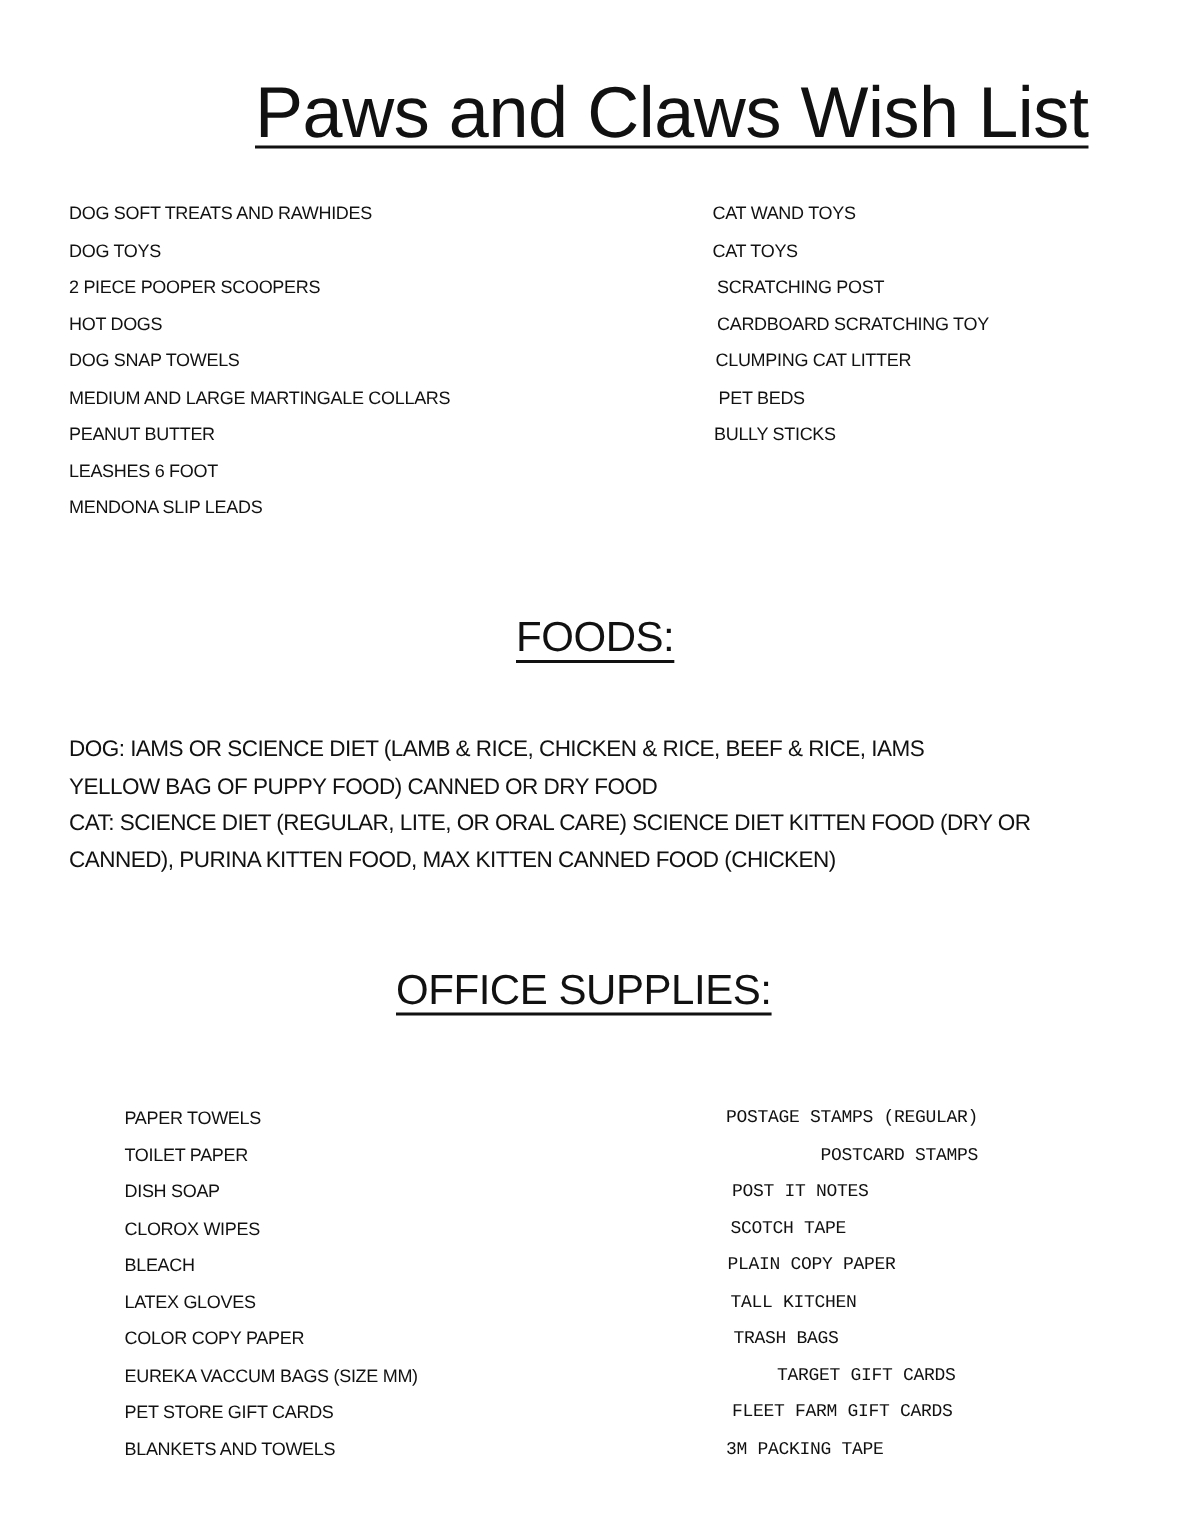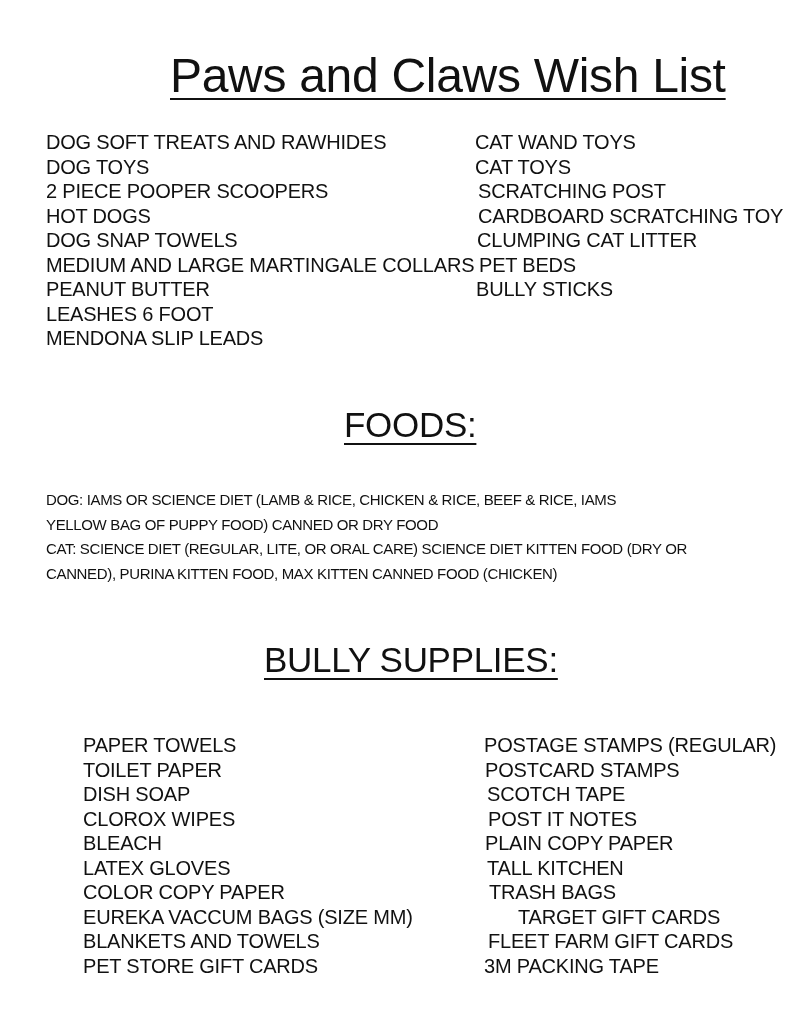--- a/index.html
+++ b/index.html
@@ -10,38 +10,38 @@
   body {
     width: 800px;
     height: 1024px;
     position: relative;
     overflow: hidden;
     font-family: "Liberation Sans", "DejaVu Sans", sans-serif;
     color: #111111;
   }
   .heading {
     position: absolute;
-    font-size: 35px;
+    font-size: 28px;
     line-height: 40px;
     font-weight: normal;
     white-space: nowrap;
     letter-spacing: -0.3px;
     text-decoration: underline;
     text-decoration-thickness: 2px;
     text-underline-offset: 6px;
     margin: 0;
   }
   .list {
     position: absolute;
     margin: 0;
     padding: 0;
     list-style: none;
   }
   .list li {
-    font-size: 20px;
+    font-size: 12px;
     line-height: 24.5px;
     height: 24.5px;
     white-space: nowrap;
     letter-spacing: -0.2px;
   }
   .para {
     position: absolute;
     left: 46px;
     width: 740px;
     margin: 0;
@@ -82,39 +82,39 @@
 
 <h2 class="heading" style="left:344px; top:405px;">FOODS:</h2>
 
 <div class="para" style="top:488px;">
   <div>DOG: IAMS OR SCIENCE DIET (LAMB &amp; RICE, CHICKEN &amp; RICE, BEEF &amp; RICE, IAMS</div>
   <div>YELLOW BAG OF PUPPY FOOD) CANNED OR DRY FOOD</div>
   <div>CAT: SCIENCE DIET (REGULAR, LITE, OR ORAL CARE) SCIENCE DIET KITTEN FOOD (DRY OR</div>
   <div>CANNED), PURINA KITTEN FOOD, MAX KITTEN CANNED FOOD (CHICKEN)</div>
 </div>
 
-<h2 class="heading" style="left:264px; top:640px;">BULLY SUPPLIES:</h2>
+<h2 class="heading" style="left:264px; top:640px;">OFFICE SUPPLIES:</h2>
 
 <ul class="list" style="left:46px; top:733px;margin-left:37px;">
   <li>PAPER TOWELS</li>
   <li>TOILET PAPER</li>
   <li>DISH SOAP</li>
   <li>CLOROX WIPES</li>
   <li>BLEACH</li>
   <li>LATEX GLOVES</li>
   <li>COLOR COPY PAPER</li>
   <li>EUREKA VACCUM BAGS (SIZE MM)</li>
+  <li>PET STORE GIFT CARDS</li>
   <li>BLANKETS AND TOWELS</li>
-  <li>PET STORE GIFT CARDS</li>
 </ul>
 
-<ul class="list" style="left:484px; top:733px;">
+<ul class="list" style="left:484px; top:733px;font-family:Liberation Mono, monospace;">
   <li style="padding-left:0px;">POSTAGE STAMPS (REGULAR)</li>
-  <li style="padding-left:1px;">POSTCARD STAMPS</li>
+  <li style="padding-left:1px;text-align:right;">POSTCARD STAMPS</li>
+  <li style="padding-left:4px;">POST IT NOTES</li>
   <li style="padding-left:3px;">SCOTCH TAPE</li>
-  <li style="padding-left:4px;">POST IT NOTES</li>
   <li style="padding-left:1px;">PLAIN COPY PAPER</li>
   <li style="padding-left:3px;">TALL KITCHEN</li>
   <li style="padding-left:5px;">TRASH BAGS</li>
   <li style="padding-left:2px;margin-left:32px;">TARGET GIFT CARDS</li>
   <li style="padding-left:4px;">FLEET FARM GIFT CARDS</li>
   <li style="padding-left:0px;">3M PACKING TAPE</li>
 </ul>
 
 </body></html>

